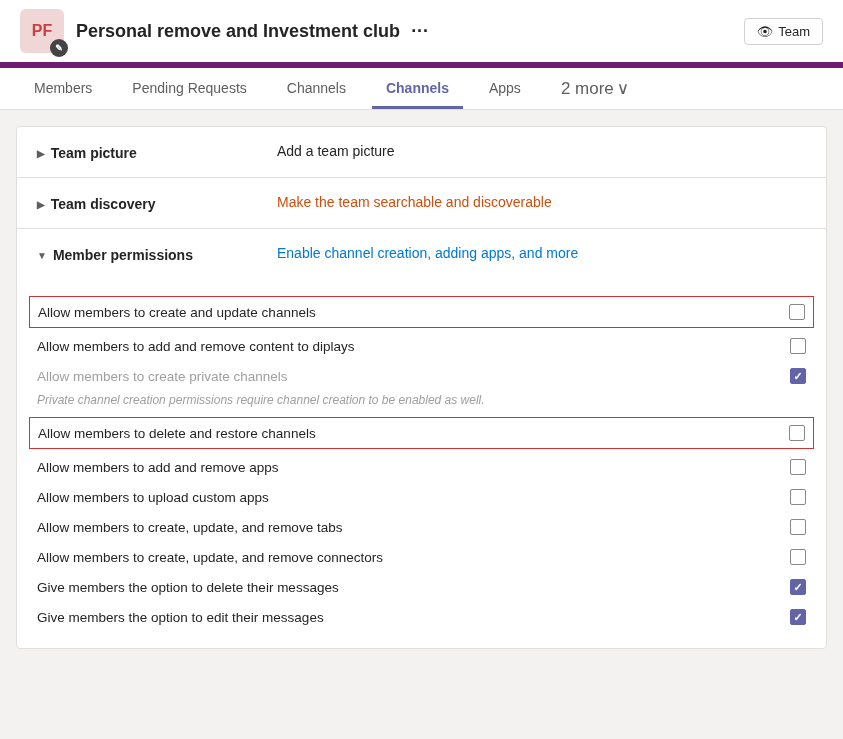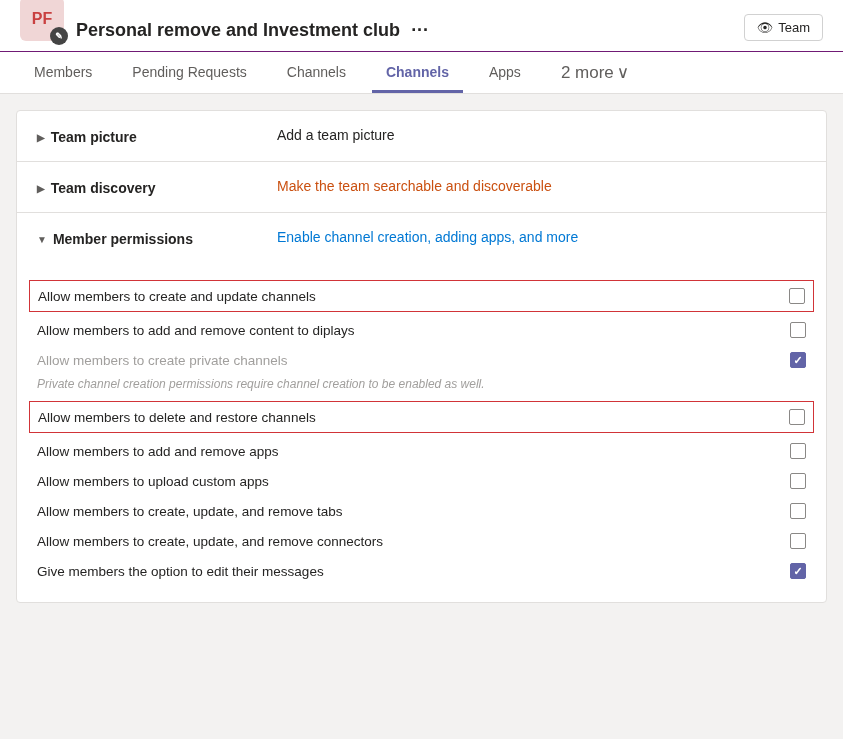--- a/index.html
+++ b/index.html
@@ -7,24 +7,24 @@
       font-family: 'Segoe UI', sans-serif;
       background: #f3f2f1;
       width: 843px;
       min-height: 739px;
       font-size: 14px;
       color: #252423;
     }
     .header {
       background: #fff;
       display: flex;
-      align-items: flex-end;
+      align-items: center;
       padding: 10px 20px;
-      border-bottom: 1px solid #701a75;
-      height: 52px;
+      border-bottom: 6px solid #701a75;
+      height: 68px;
     }
     .avatar {
       width: 44px;
       height: 44px;
       background: #f0d6d6;
       border-radius: 6px;
       display: flex;
       align-items: center;
       justify-content: center;
       font-size: 16px;
@@ -320,20 +320,24 @@
         <div class="perm-row">
           <span class="permission-label">Allow members to create, update, and remove tabs</span>
           <div class="checkbox"></div>
         </div>
 
         <div class="perm-row">
           <span class="permission-label">Allow members to create, update, and remove connectors</span>
           <div class="checkbox"></div>
         </div>
 
+        <div class="perm-row">
+          <span class="permission-label">Give members the option to delete their messages</span>
+          <div class="checkbox checked"></div>
+        </div>
 
         <div class="perm-row">
           <span class="permission-label">Give members the option to edit their messages</span>
           <div class="checkbox checked"></div>
         </div>
 
       </div>
     </div>
 
   </div>

